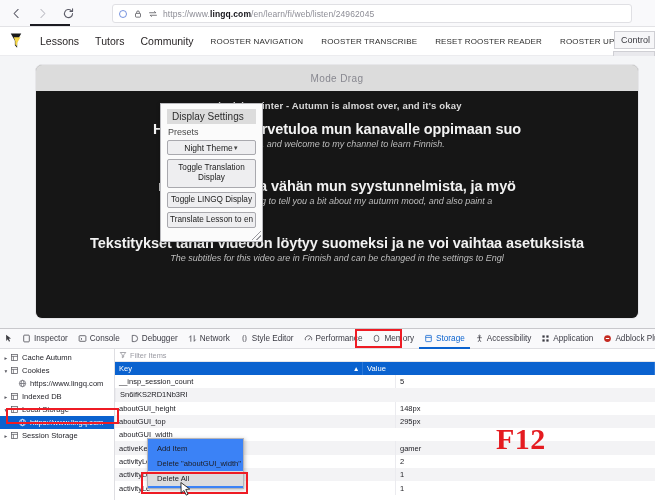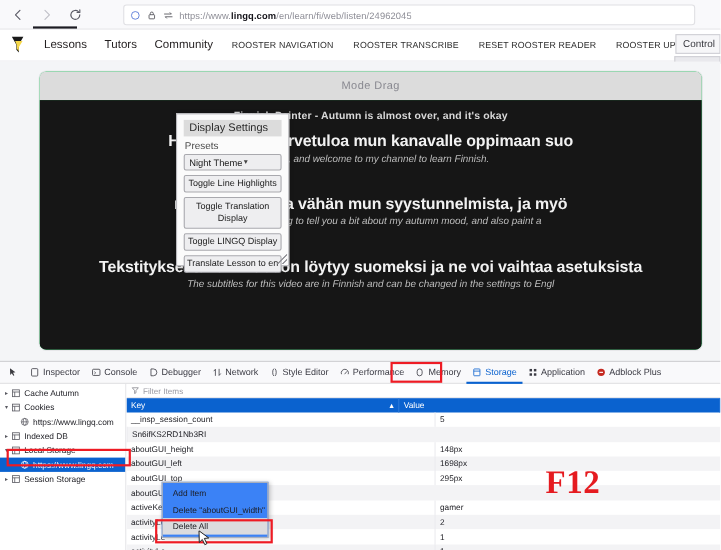--- a/index.html
+++ b/index.html
@@ -71,21 +71,21 @@
     background: #e9e9ed; border: 1px solid #cfcfd4;
   }
 
   
   .page-body {
     position: absolute; left: 0; top: 56px; width: 655px; height: 272px;
     background: #f4f5f7;
   }
   .lesson-card {
     position: absolute; left: 35px; top: 8px; width: 604px; height: 255px;
-    background: #22c55e; border-radius: 7px; border: 1px solid #e7e7ea;
+    background: #a3a3a3; border-radius: 7px; border: 1px solid #e7e7ea;
     overflow: hidden;
   }
   .mode-drag-bar {
     position: absolute; left: 0; top: 0; width: 100%; height: 26px;
     background: #dcdcdc; display: flex; align-items: center; justify-content: center;
   }
   .mode-drag-label { font-size: 10px; color: #888890; letter-spacing: 0.4px; }
   .video-pane {
     position: absolute; left: 0; top: 26px; right: 0; bottom: 0;
     background: #161616; overflow: hidden;
@@ -115,21 +115,21 @@
     padding: 5px 6px 6px 6px;
   }
   .ds-title {
     background: #dcdcdc; color: #2b2b2b; font-size: 10px;
     padding: 2px 5px; margin-bottom: 3px;
   }
   .ds-presets { font-size: 9px; color: #4a4a4a; margin: 1px 0 3px 1px; }
   .ds-select {
     width: 100%; height: 15px; background: #eeeef0; border: 1px solid #a9a9ae;
     border-radius: 2px; font-size: 8.5px; color: #1b1b1b;
-    display: flex; align-items: center; justify-content: flex-start;
+    display: flex; align-items: center; justify-content: center;
     padding: 0 4px; margin-bottom: 4px;
   }
   .ds-select .chev { font-size: 6px; color: #444; }
   .ds-btn {
     width: 100%; background: #eeeef0; border: 1px solid #a9a9ae; border-radius: 2px;
     font-size: 8.2px; color: #1b1b1b; text-align: center;
     padding: 2px 1px; margin-bottom: 4px; line-height: 1.25;
   }
   .ds-btn.two-line { padding: 3px 1px; }
   .ds-grip {
@@ -307,21 +307,20 @@
       </div>
     </div>
 
     <div class="ds-panel" style="left:160px; top:47px;">
       <div class="ds-title">Display Settings</div>
       <div class="ds-presets">Presets</div>
       <div class="ds-select">
         <span>Night Theme</span>
         <span class="chev">▼</span>
       </div>
-      <div class="ds-btn">Toggle Line Highlights</div>
       <div class="ds-btn two-line">Toggle Translation Display</div>
       <div class="ds-btn">Toggle LINGQ Display</div>
       <div class="ds-btn">Translate Lesson to en</div>
       <div class="ds-grip"></div>
     </div>
   </div>
 
   <div class="devtools">
 
     <div class="dt-toolbar">
@@ -374,20 +373,27 @@
             <rect x="4" y="2.5" width="8" height="11" rx="3.8"></rect>
           </svg>
         <span>Memory</span>
       </div>
       <div class="dt-tab active">
         <svg class="ico" viewBox="0 0 16 16" fill="none" stroke="#0a62cf" stroke-width="1.3">
             <rect x="3" y="2.5" width="10" height="11" rx="1"></rect>
             <path d="M3 6h10"></path>
           </svg>
         <span>Storage</span>
+      </div>
+      <div class="dt-tab">
+        <svg class="ico" viewBox="0 0 16 16" fill="none" stroke="#3b3b44" stroke-width="1.3">
+            <circle cx="8" cy="3.4" r="1.4"></circle>
+            <path d="M8 5.4v5M4.6 6.6h6.8M5.8 13.5L8 10.4l2.2 3.1" stroke-linecap="round"></path>
+          </svg>
+        <span>Accessibility</span>
       </div>
       <div class="dt-tab">
         <svg class="ico" viewBox="0 0 16 16" fill="#3b3b44">
             <rect x="2.5" y="2.5" width="4" height="4"></rect>
             <rect x="9.5" y="2.5" width="4" height="4"></rect>
             <rect x="2.5" y="9.5" width="4" height="4"></rect>
             <rect x="9.5" y="9.5" width="4" height="4"></rect>
           </svg>
         <span>Application</span>
       </div>
@@ -485,24 +491,20 @@
             <div class="td value">5</div>
           </div>
           <div class="td-row">
             <div class="td value">Sn6ifKS2RD1Nb3RI</div>
           </div>
           <div class="td-row">
             <div class="td key">aboutGUI_height</div>
             <div class="td value">148px</div>
           </div>
           <div class="td-row">
-            <div class="td key">aboutGUI_left</div>
-            <div class="td value">1698px</div>
-          </div>
-          <div class="td-row">
             <div class="td key">aboutGUI_top</div>
             <div class="td value">295px</div>
           </div>
           <div class="td-row">
             <div class="td key">aboutGUI_width</div>
           </div>
           <div class="td-row">
             <div class="td key">activeKeyb</div>
             <div class="td value">gamer</div>
           </div>

